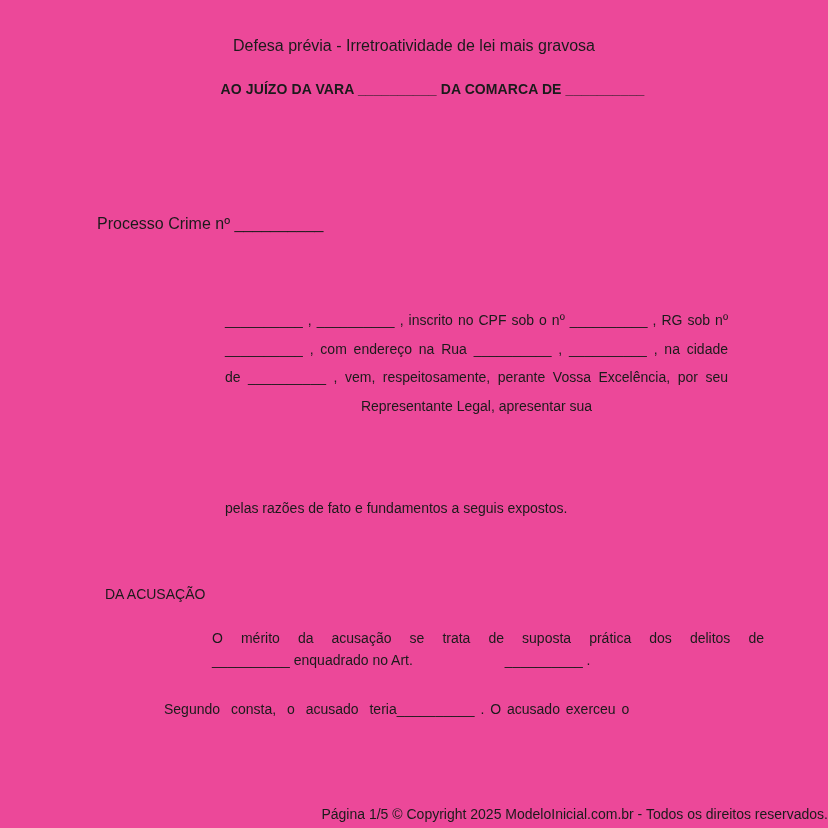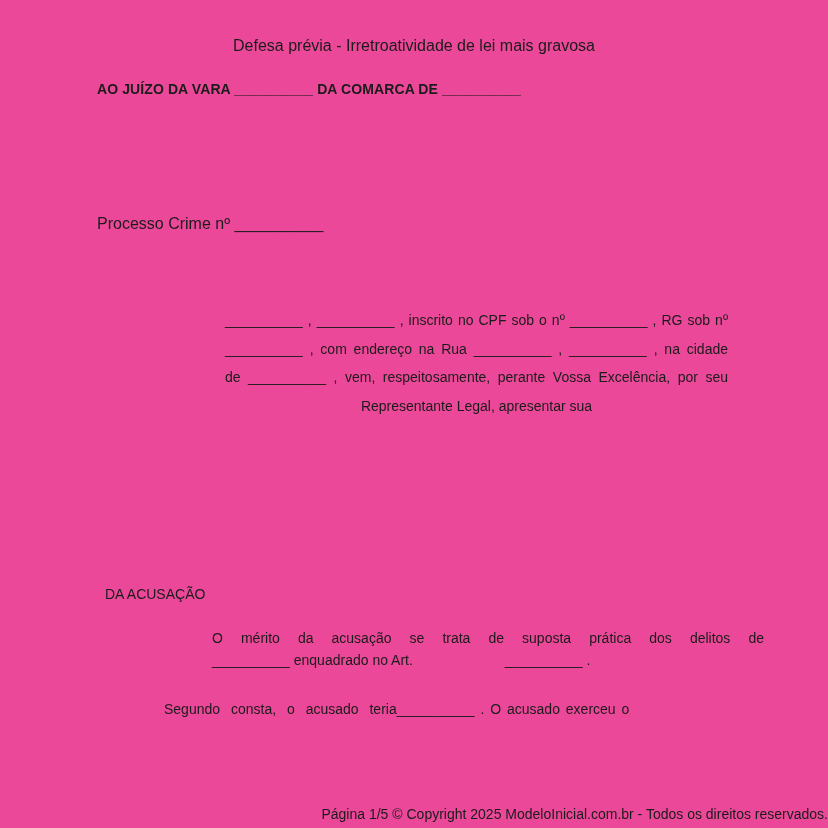--- a/index.html
+++ b/index.html
@@ -28,20 +28,21 @@
   }
   .court-line {
     position: absolute;
     top: 80px;
     left: 97px;
     right: 60px;
     font-size: 14px;
     font-weight: bold;
     line-height: 18px;
     letter-spacing: 0.1px;
+    text-align: center;
   }
   .process-line {
     position: absolute;
     top: 215px;
     left: 97px;
     font-size: 16px;
     line-height: 18px;
   }
   .qualification {
     position: absolute;
@@ -140,20 +141,21 @@
   <div class="process-line">Processo Crime nº __________</div>
 
   <div class="qualification">
     <div class="jline">__________ , __________ , inscrito no CPF sob o nº __________ , RG sob nº</div>
     <div class="jline">__________ , com endereço na Rua __________ , __________ , na cidade</div>
     <div class="jline">de __________ , vem, respeitosamente, perante Vossa Excelência, por seu</div>
     <div class="lline">Representante Legal, apresentar sua</div>
   </div>
 
 
+  <div class="reasons-line">pelas razões de fato e fundamentos a seguis expostos.</div>
 
   <div class="section-heading">DA ACUSAÇÃO</div>
 
   <div class="merito-par">
     <div class="merito-line1">O mérito da acusação se trata de suposta prática dos delitos de</div>
     <div class="merito-line2">
       <span>__________ enquadrado no Art.</span><span class="tab-gap"></span><span>__________ .</span>
     </div>
   </div>
 

